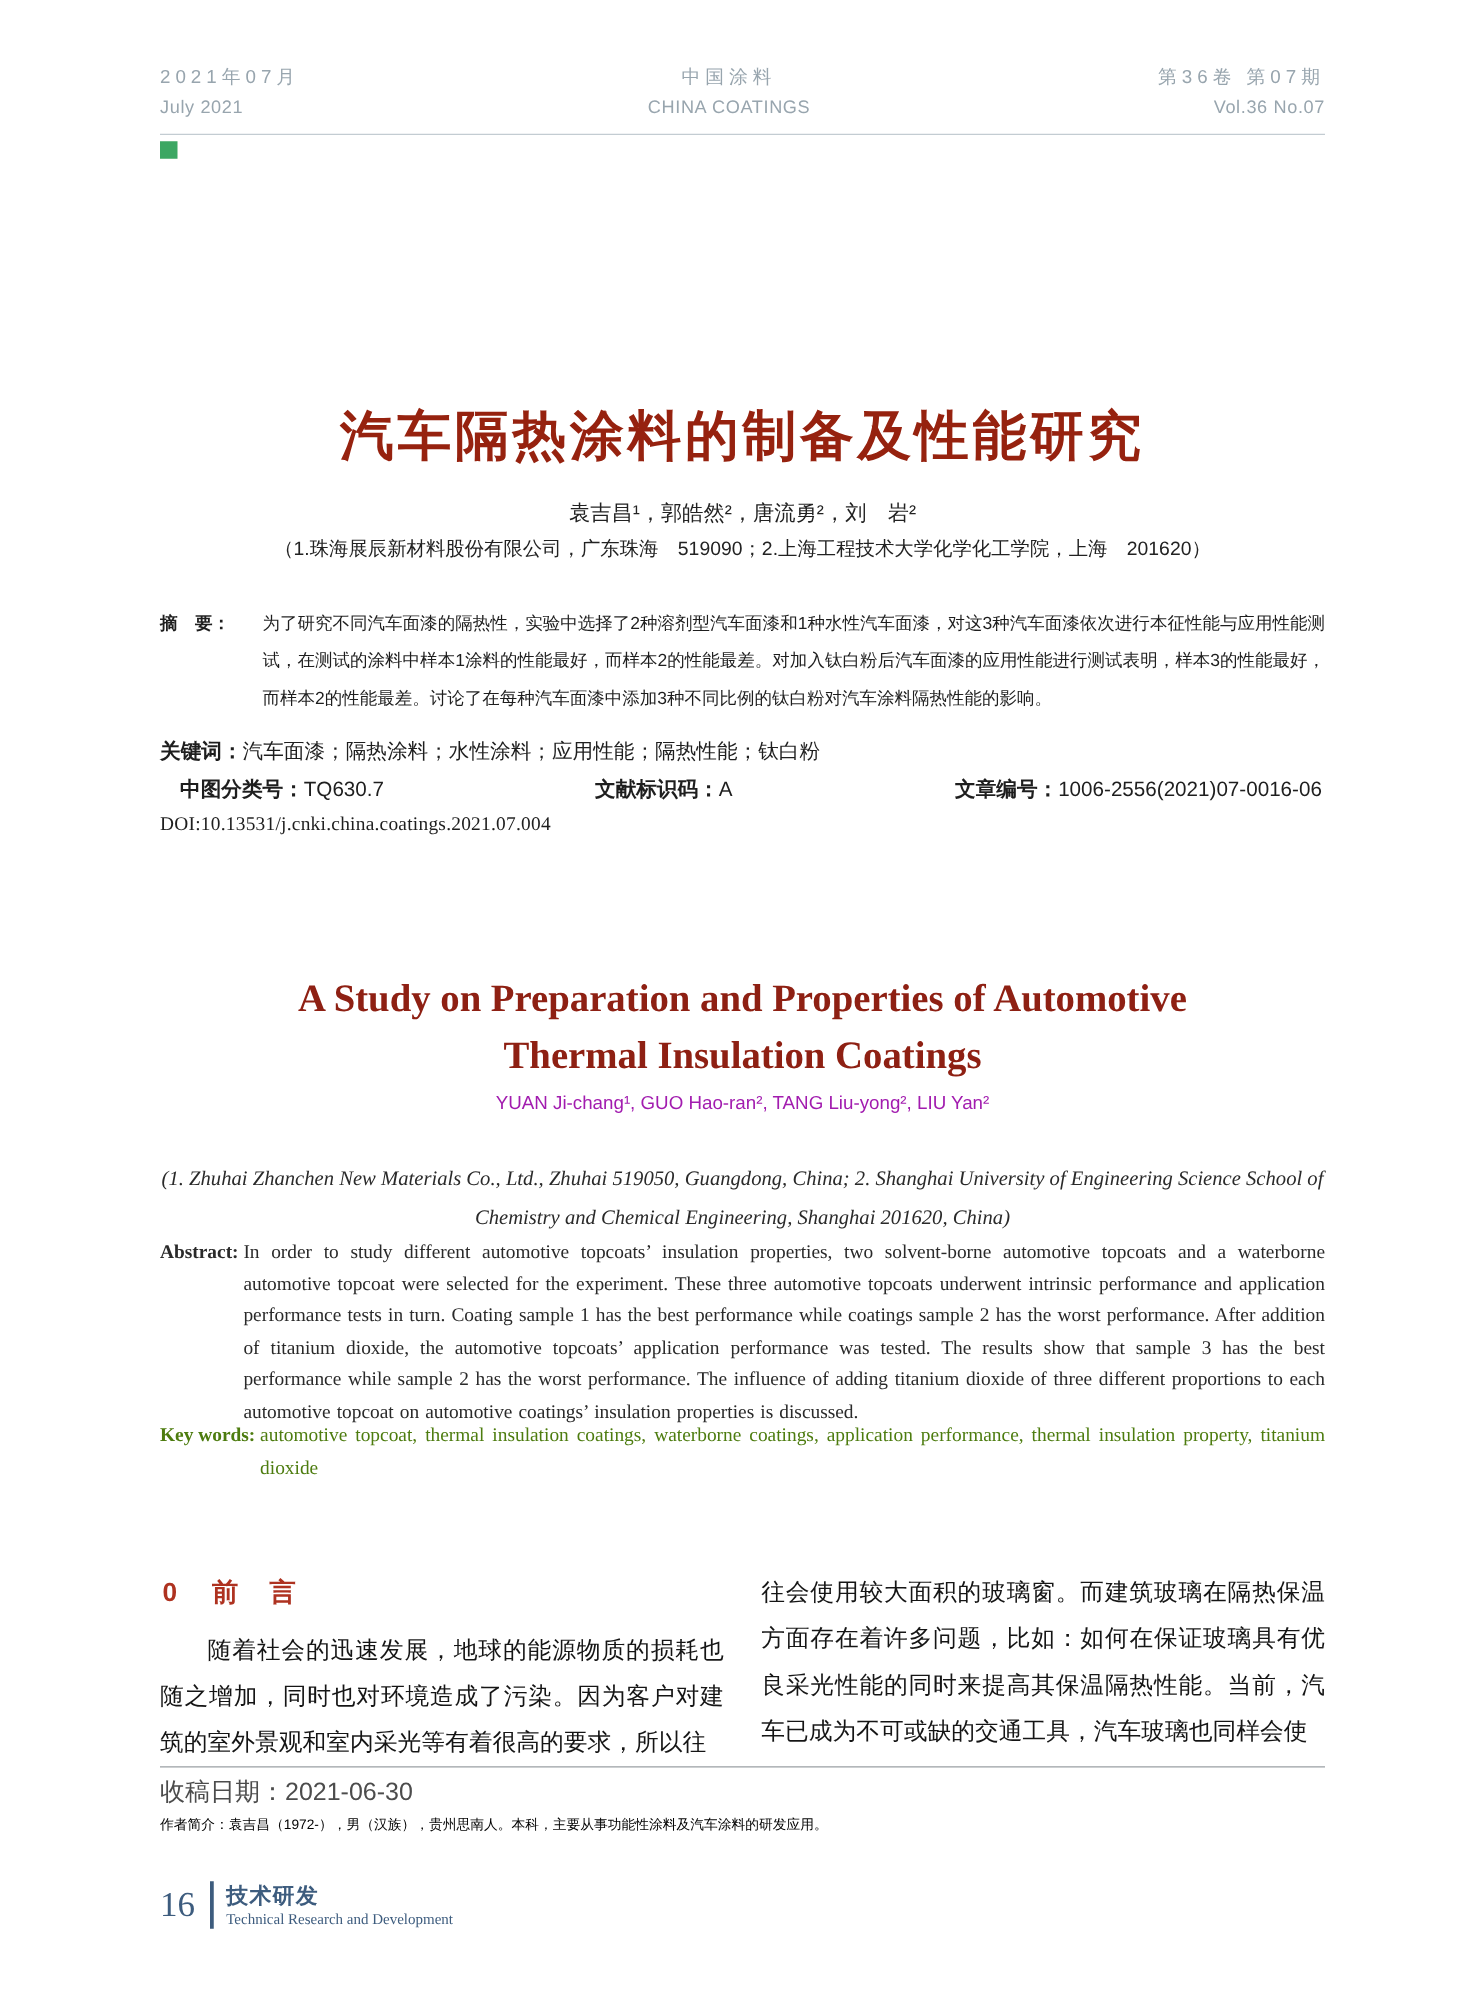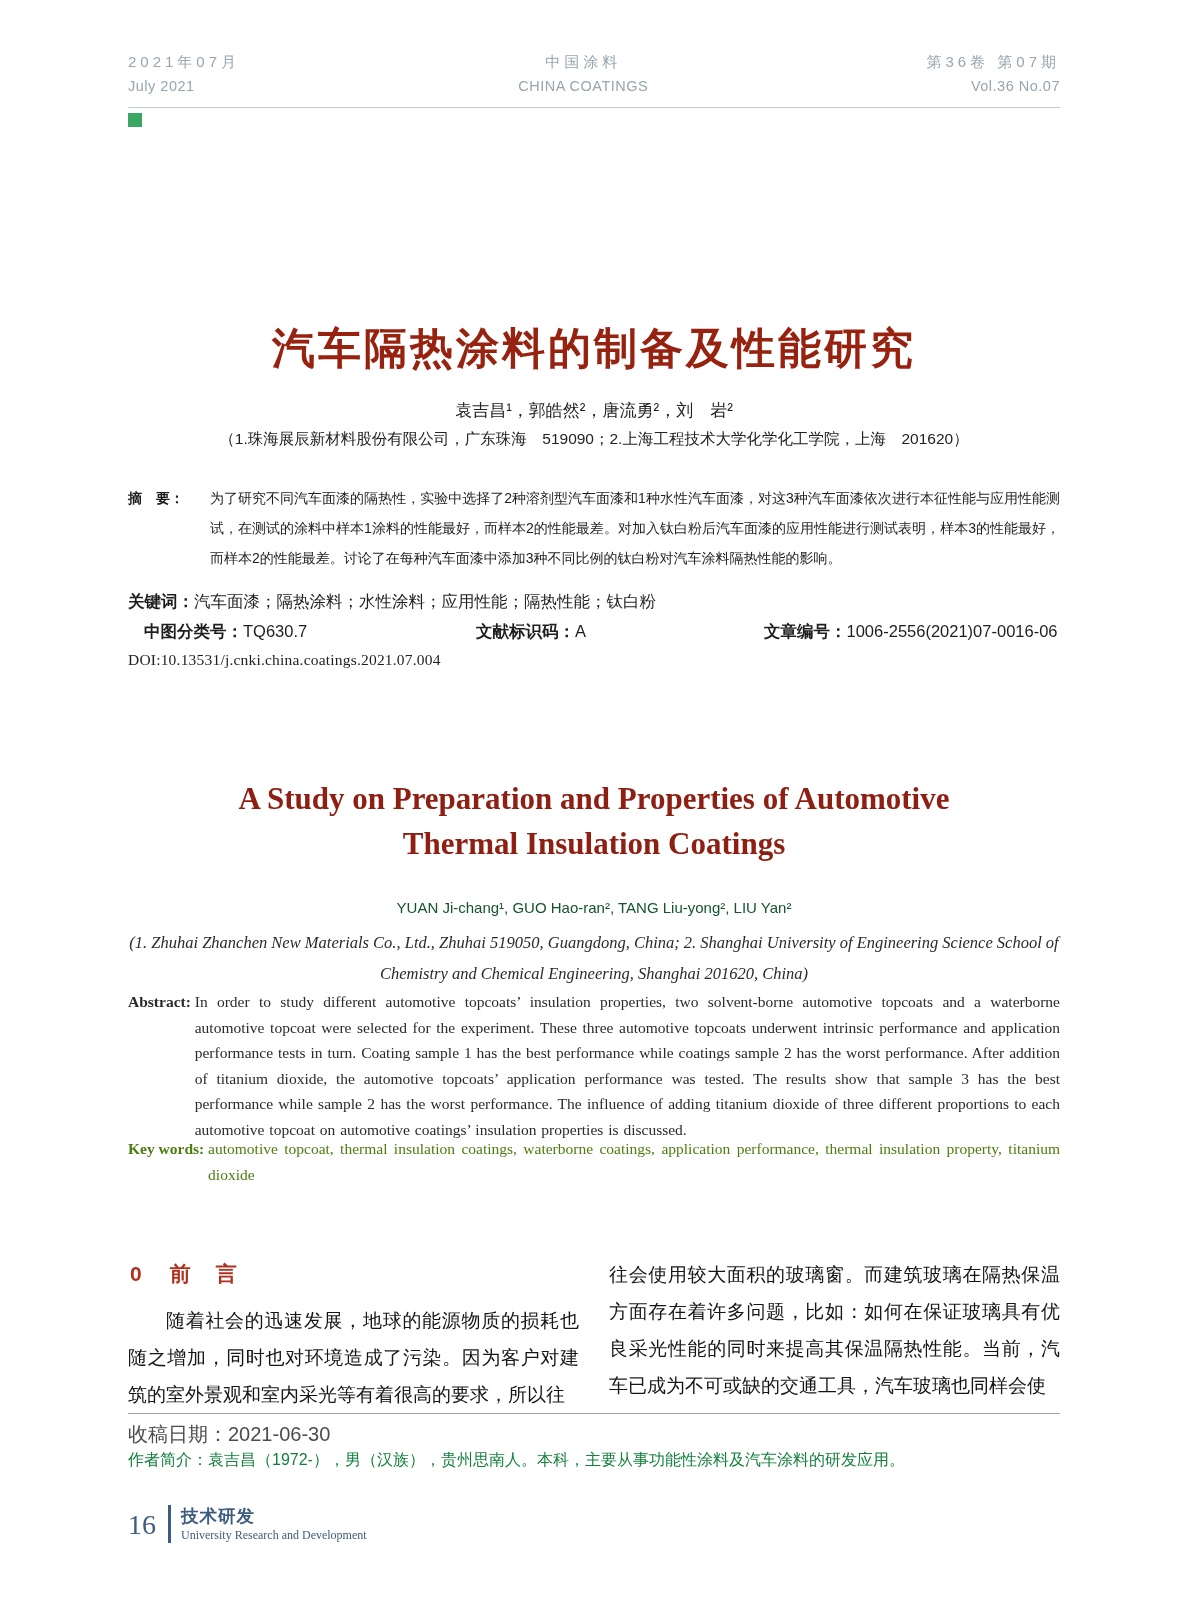--- a/index.html
+++ b/index.html
@@ -28,39 +28,39 @@
   .hang .txt{flex:1 1 auto;text-align:justify;}
   .abstract-cn{top:483px;font-size:14px;line-height:30px;gap:26px;}
   .keywords-cn{top:588px;font-size:16.5px;line-height:26px;}
   .class-row{top:621px;font-size:16.5px;height:24px;}
   .class-row .cell{position:absolute;top:0;white-space:nowrap;}
   .class-row .lbl{font-weight:bold;margin-left:16px;}
   .doi-line{top:651px;font-size:15.5px;font-family:"Liberation Serif",serif;letter-spacing:0.2px;}
 
   
   .title-en{top:776px;text-align:center;color:#8e2013;font-family:"Liberation Serif",serif;font-weight:bold;font-size:31px;line-height:45px;}
-  .authors-en{top:899px;text-align:center;font-size:15px;color:#14532d;}
+  .authors-en{top:874px;text-align:center;font-size:15px;color:#a21caf;}
   .affil-en{top:927px;text-align:center;font-size:16.5px;line-height:31px;font-style:italic;font-family:"Liberation Serif",serif;color:#2a2a2a;}
   .abstract-en{top:989px;font-family:"Liberation Serif",serif;font-size:15.5px;line-height:25.6px;color:#2a2a2a;}
   .abstract-en .lbl,.keywords-en .lbl{font-family:"Liberation Serif",serif;}
   .abstract-en .txt{word-spacing:1px;}
   .keywords-en{top:1136px;font-family:"Liberation Serif",serif;font-size:15.5px;line-height:26px;color:#4d7c0f;}
 
   
   .intro{top:1256px;display:flex;gap:30px;}
   .col{flex:1 1 0;}
   .sec-head{color:#ae3220;font-weight:bold;font-size:21px;margin:4px 0 14px 2px;letter-spacing:2px;}
   .sec-head .num{margin-right:26px;}
   .body-cn{font-family:"Liberation Serif",serif;font-size:19px;line-height:37px;text-align:justify;color:#151515;}
   .indent{text-indent:2em;}
 
   
   .foot-rule{top:1413px;border-top:1.5px solid #9aa0a4;}
   .received{top:1421px;font-size:20px;color:#4c4c4c;line-height:26px;}
-  .bio{top:1447px;font-size:16px;color:#15803d;line-height:26px;}
+  .bio{top:1447px;font-size:11px;color:#000000;line-height:26px;}
 
   
   .footer{top:1505px;left:128px;display:flex;align-items:stretch;color:#3d5c7e;}
   .footer .pagenum{font-family:"Liberation Serif",serif;font-size:28px;align-self:flex-end;padding-bottom:2px;}
   .footer .bar{width:3px;background:#3d5c7e;margin:0 10px 0 12px;}
   .footer .col-cn{font-weight:bold;font-size:17.5px;line-height:22px;letter-spacing:1px;}
   .footer .col-en{font-family:"Liberation Serif",serif;font-size:12px;line-height:16px;}
 </style>
 </head>
 <body>
@@ -132,15 +132,15 @@
 
 <div class="abs content foot-rule"></div>
 <div class="abs content received"><span>收稿日期：</span><span>2021-06-30</span></div>
 <div class="abs content bio"><span>作者简介：</span><span>袁吉昌（1972-），男（汉族），贵州思南人。本科，主要从事功能性涂料及汽车涂料的研发应用。</span></div>
 
 <div class="abs footer">
   <span class="pagenum">16</span>
   <span class="bar"></span>
   <span>
     <div class="col-cn">技术研发</div>
-    <div class="col-en">University Research and Development</div>
+    <div class="col-en">Technical Research and Development</div>
   </span>
 </div>
 
 </body></html>

